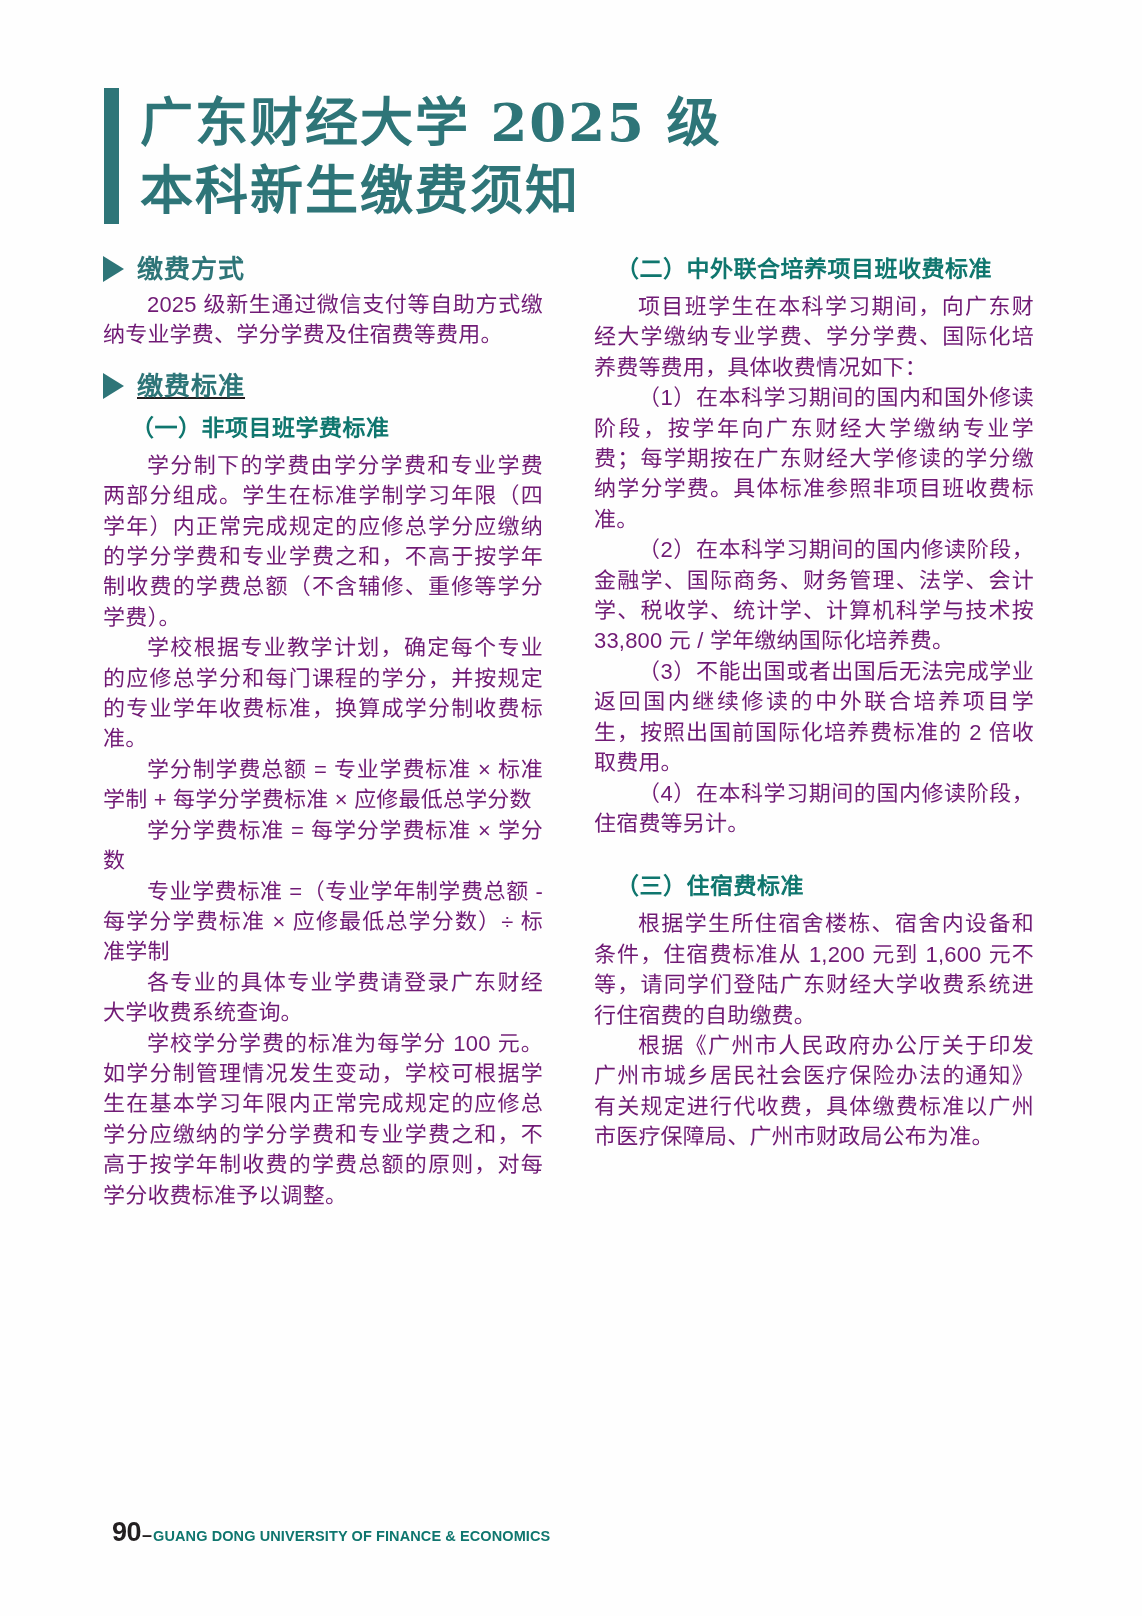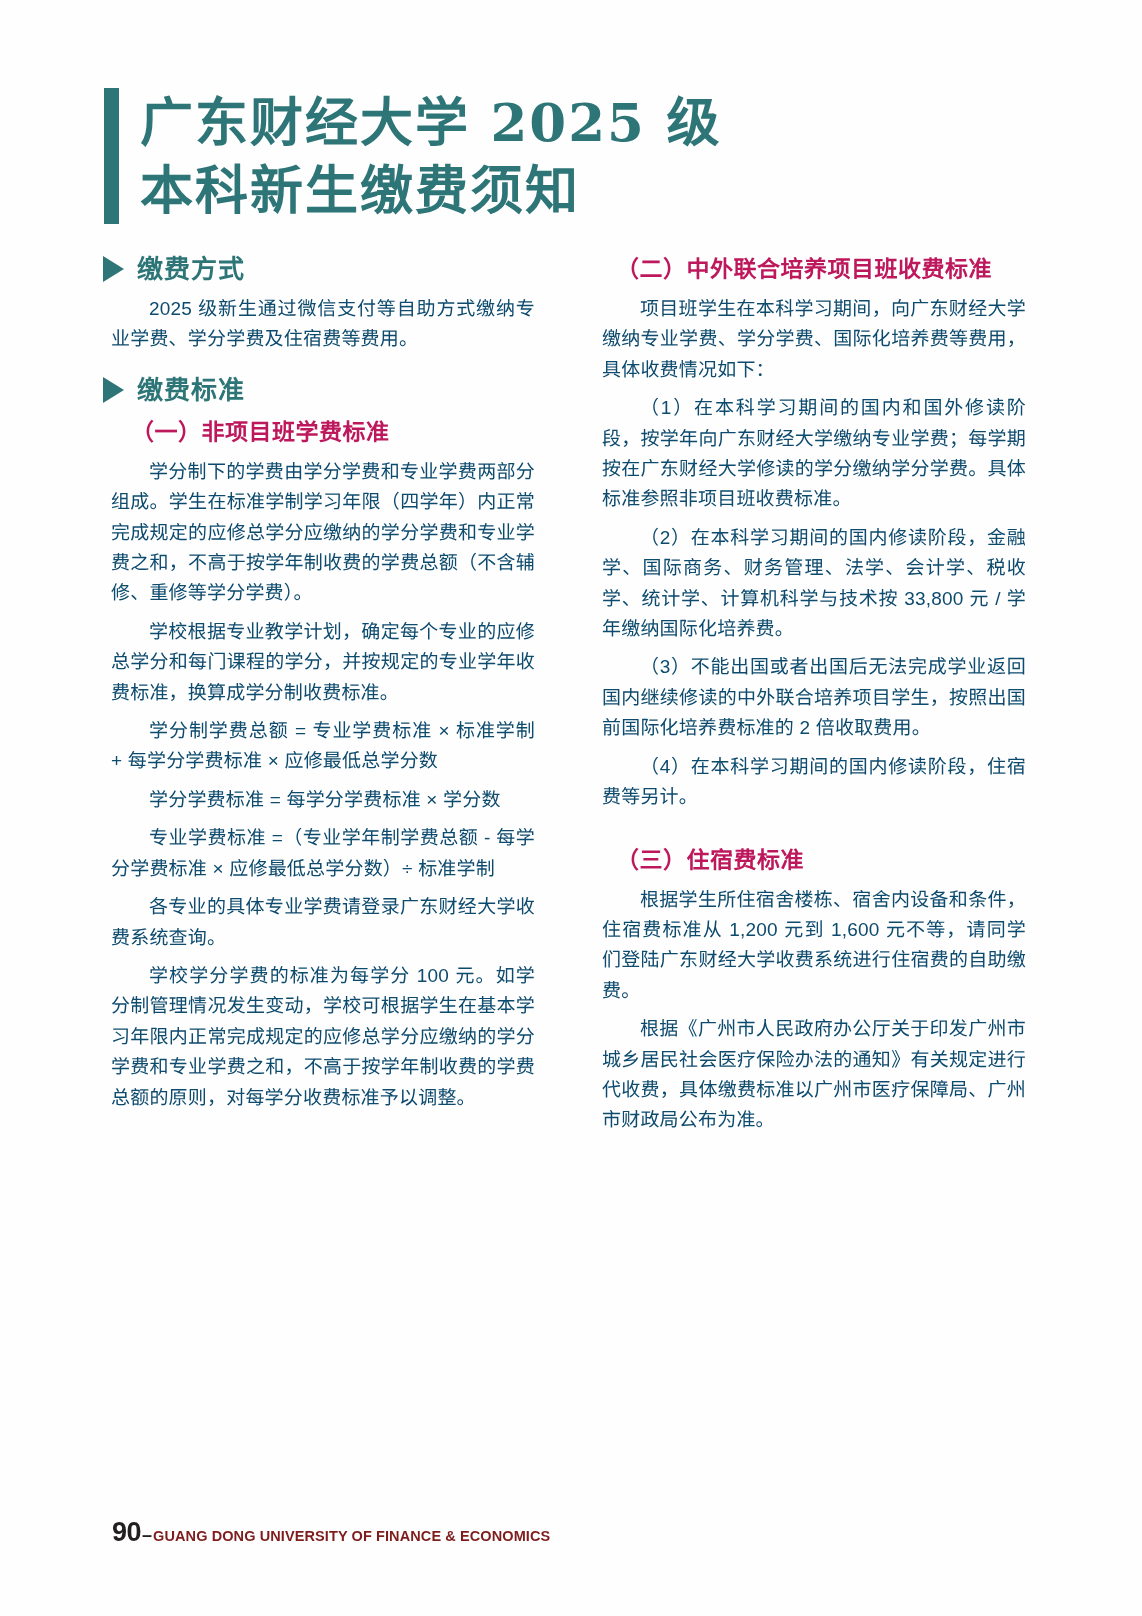--- a/index.html
+++ b/index.html
@@ -61,21 +61,21 @@
   .col-left  { left: 103px; }
   .col-right { left: 594px; }
 
   
   .h-section {
     display: flex;
     align-items: center;
     gap: 13px;
     margin: 0 0 4px 0;
   }
-  .h-section.second { margin-top: 18px; }
+  .h-section.second { margin-top: 18px; text-decoration: underline; }
   .tri-icon {
     width: 0;
     height: 0;
     border-top: 13px solid transparent;
     border-bottom: 13px solid transparent;
     border-left: 21px solid #2e7578;
     flex: none;
     display: block;
   }
   .h-section-text {
@@ -85,36 +85,36 @@
     line-height: 34px;
     color: #2e7578;
     letter-spacing: 1px;
   }
 
   .h-sub {
     font-family: "DejaVu Serif", "Liberation Serif", serif;
     font-weight: bold;
     font-size: 23px;
     line-height: 34px;
-    color: #be185d;
+    color: #0f766e;
     letter-spacing: 0.5px;
     margin: 8px 0 6px 28px;
   }
   .h-sub.right-col {
     margin-left: 22px;
     margin-top: 0;
   }
   .h-sub.spaced { margin-top: 30px; }
 
   
   p.body {
-    margin: 8px;
-    font-size: 19px;
+    margin: 0;
+    font-size: 22px;
     line-height: 30.4px;
-    color: #0c4a6e;
+    color: #701a75;
     text-align: justify;
     text-justify: inter-ideograph;
     text-indent: 2em;
     letter-spacing: 0.2px;
   }
 
   
   .footer {
     position: absolute;
     left: 112px;
@@ -132,21 +132,21 @@
   }
   .footer-dash {
     font-size: 18px;
     font-weight: bold;
     color: #231f20;
     margin: 0 1px;
   }
   .footer-text {
     font-size: 14.5px;
     font-weight: bold;
-    color: #7f1d1d;
+    color: #0f766e;
     letter-spacing: 0.1px;
   }
 </style>
 </head>
 <body>
 
 <div class="page">
 
   <div class="title-block">
     <div class="title-bar"></div>

